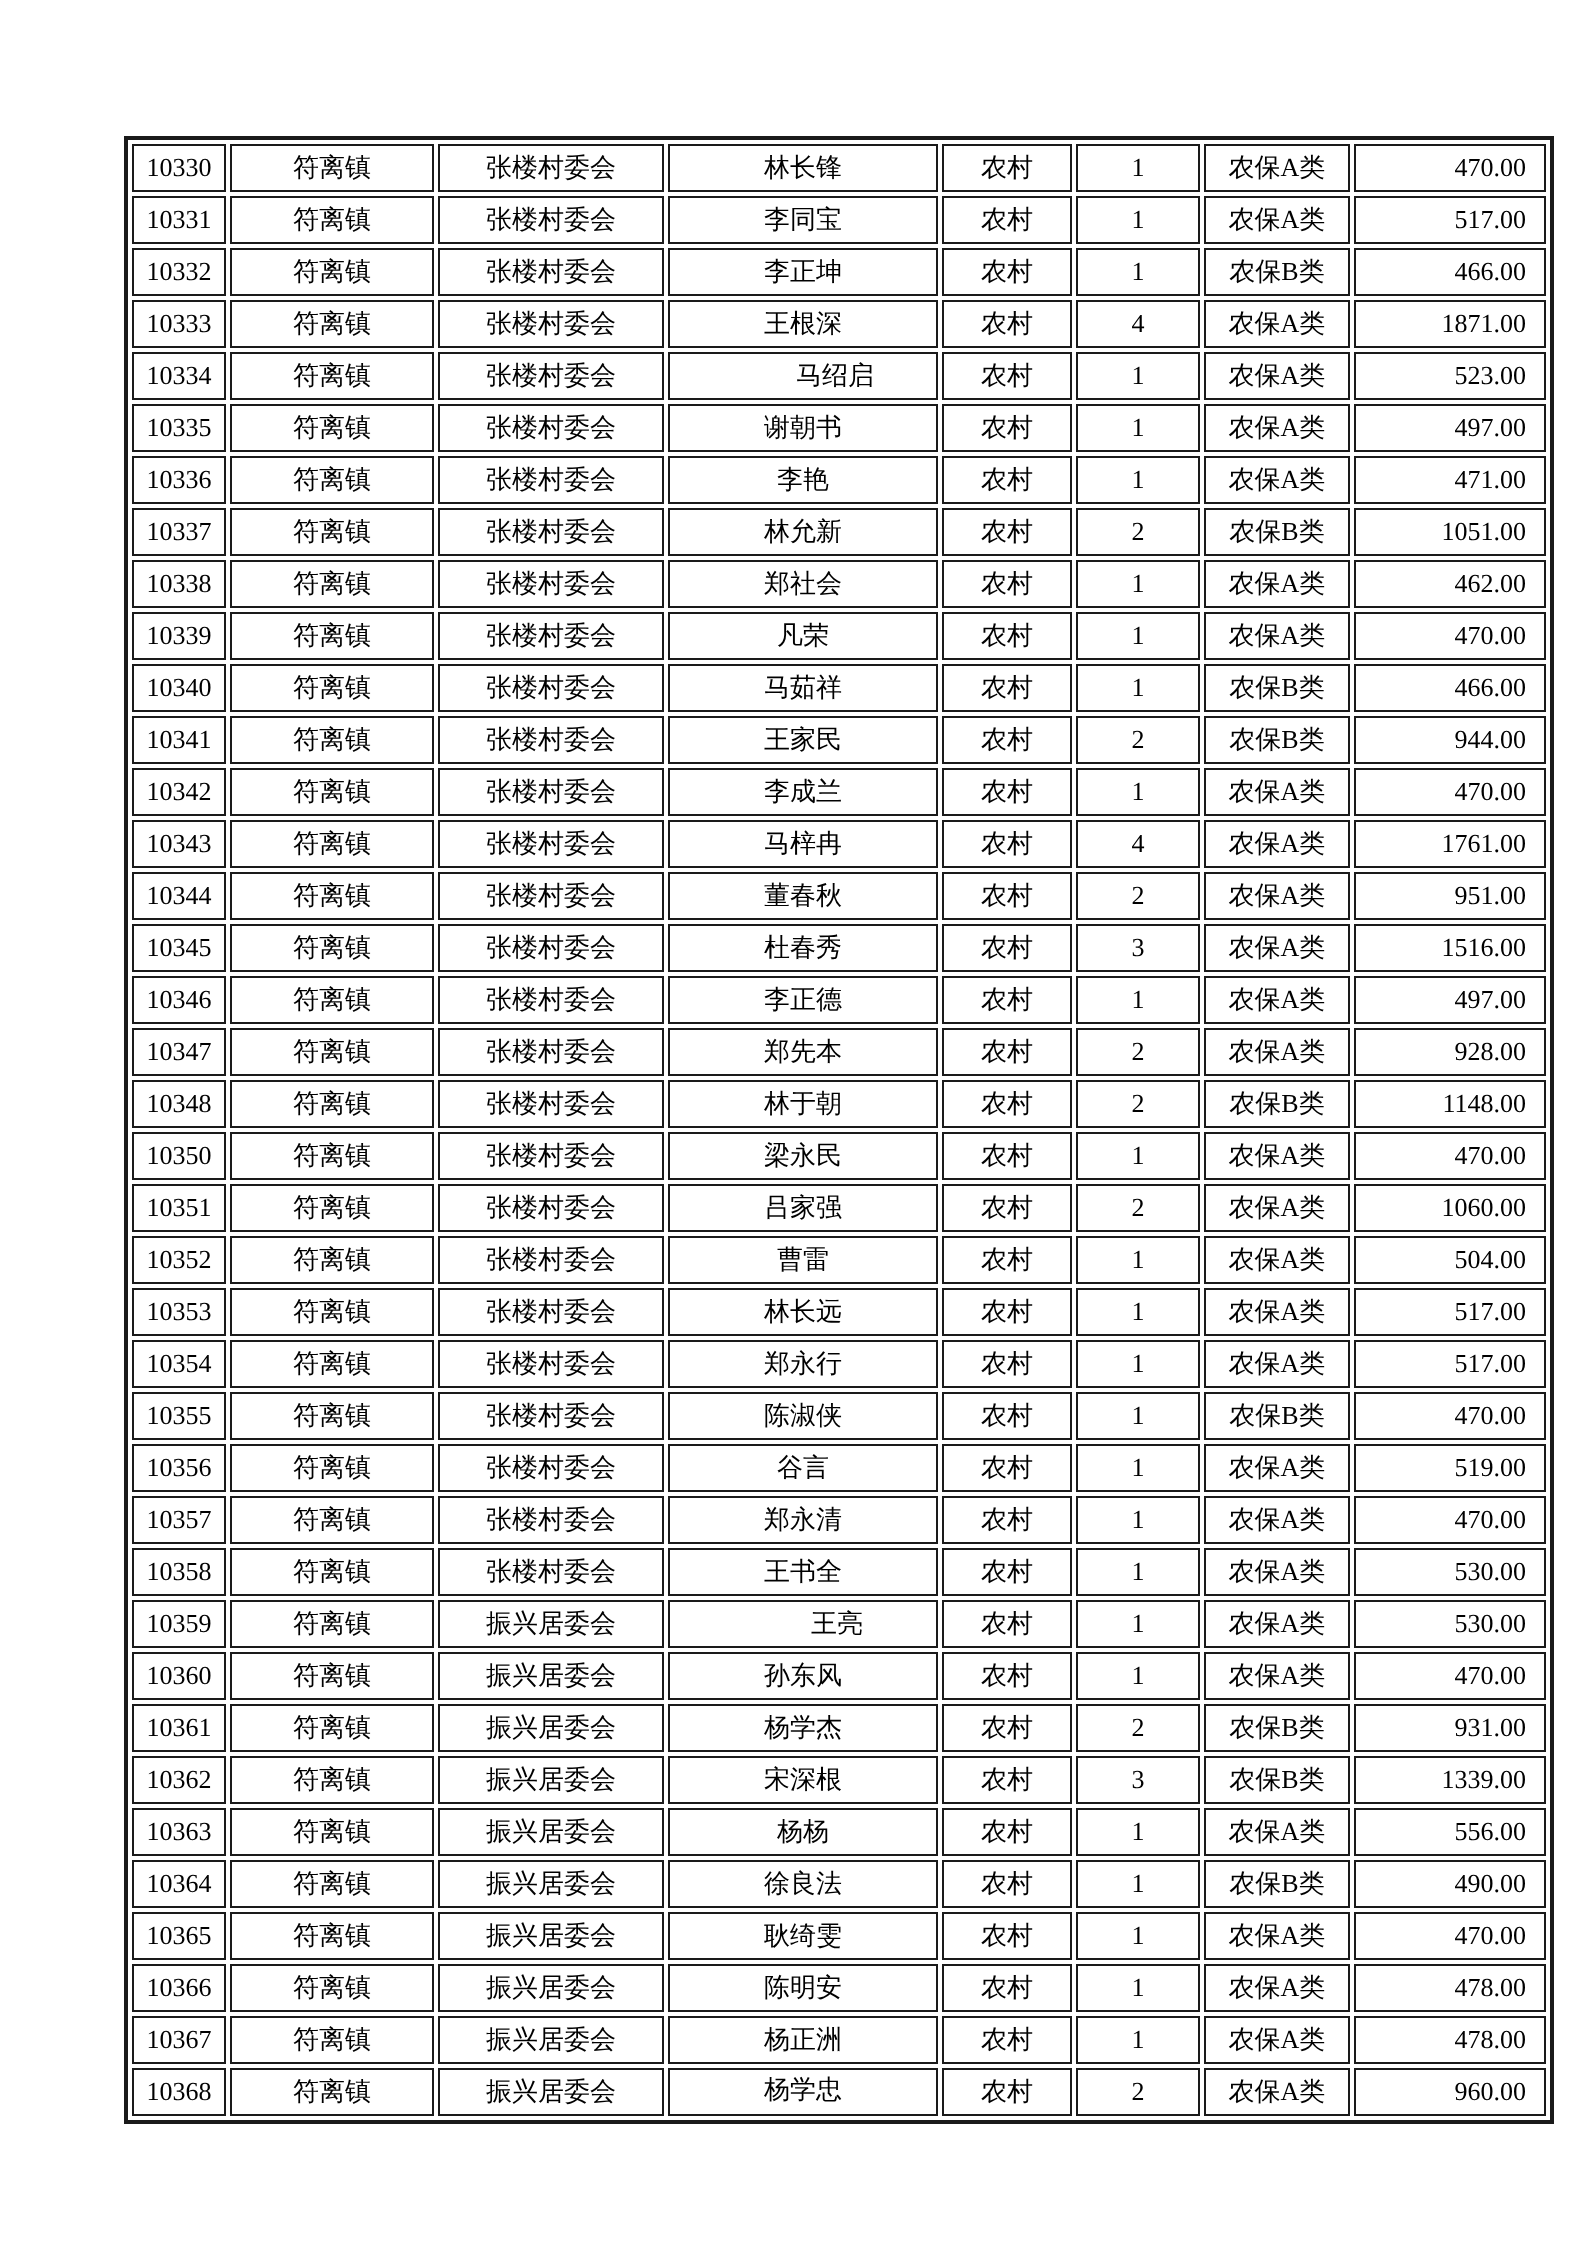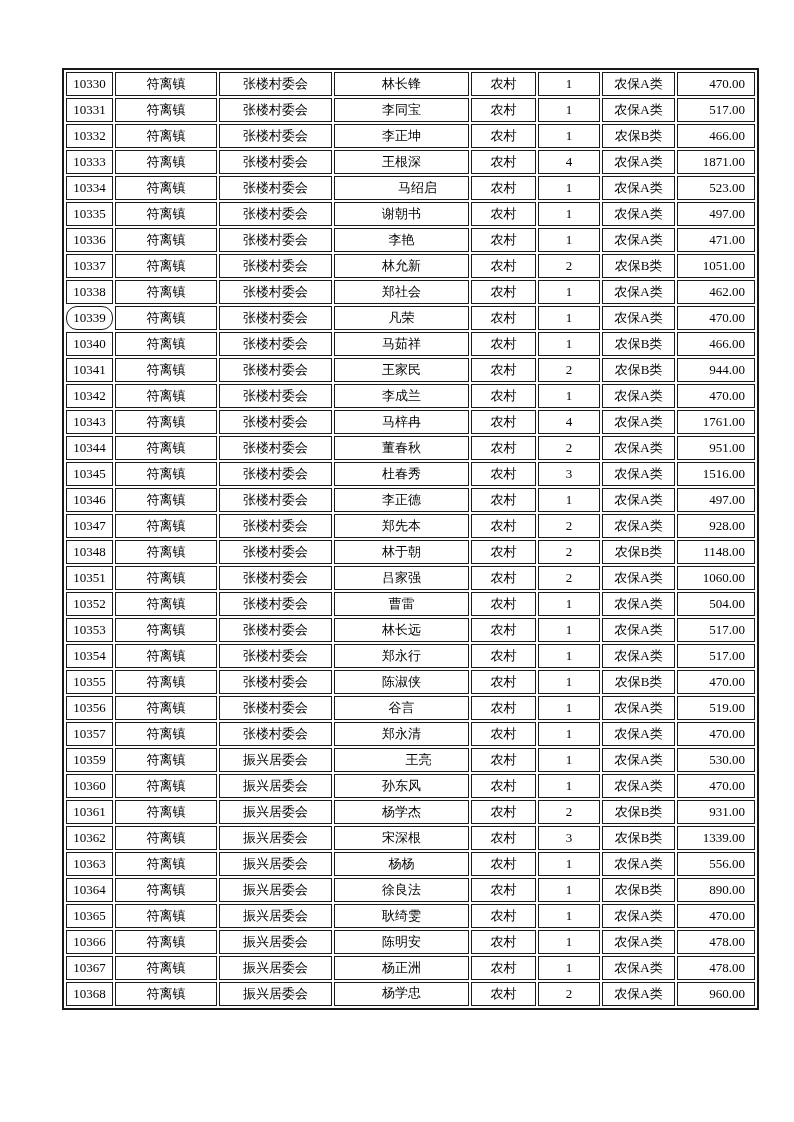--- a/index.html
+++ b/index.html
@@ -145,21 +145,21 @@
           <td class="center" style="width: 45px;">10338</td>
           <td class="center" style="width: 100px;">符离镇</td>
           <td class="center" style="width: 111px;">张楼村委会</td>
           <td class="center" style="width: 99px;">郑社会</td>
           <td class="center" style="width: 63px;">农村</td>
           <td class="center" style="width: 60px;">1</td>
           <td class="center" style="width: 71px;">农保A类</td>
           <td class="right" style="width: 67px;">462.00</td>
         </tr>
         <tr>
-          <td class="center" style="width: 45px; border-radius: 11px;">10339</td>
+          <td class="center" style="width: 45px;">10339</td>
           <td class="center" style="width: 100px;">符离镇</td>
           <td class="center" style="width: 111px;">张楼村委会</td>
           <td class="center" style="width: 99px;">凡荣</td>
           <td class="center" style="width: 63px;">农村</td>
           <td class="center" style="width: 60px;">1</td>
           <td class="center" style="width: 71px;">农保A类</td>
           <td class="right" style="width: 67px;">470.00</td>
         </tr>
         <tr>
           <td class="center" style="width: 45px;">10340</td>
@@ -172,21 +172,21 @@
           <td class="right" style="width: 67px;">466.00</td>
         </tr>
         <tr>
           <td class="center" style="width: 45px;">10341</td>
           <td class="center" style="width: 100px;">符离镇</td>
           <td class="center" style="width: 111px;">张楼村委会</td>
           <td class="center" style="width: 99px;">王家民</td>
           <td class="center" style="width: 63px;">农村</td>
           <td class="center" style="width: 60px;">2</td>
           <td class="center" style="width: 71px;">农保B类</td>
-          <td class="right" style="width: 67px;">944.00</td>
+          <td class="right" style="width: 67px; padding-left: 18px;">944.00</td>
         </tr>
         <tr>
           <td class="center" style="width: 45px;">10342</td>
           <td class="center" style="width: 100px;">符离镇</td>
           <td class="center" style="width: 111px;">张楼村委会</td>
           <td class="center" style="width: 99px;">李成兰</td>
           <td class="center" style="width: 63px;">农村</td>
           <td class="center" style="width: 60px;">1</td>
           <td class="center" style="width: 71px;">农保A类</td>
           <td class="right" style="width: 67px;">470.00</td>
@@ -245,20 +245,30 @@
           <td class="center" style="width: 45px;">10348</td>
           <td class="center" style="width: 100px;">符离镇</td>
           <td class="center" style="width: 111px;">张楼村委会</td>
           <td class="center" style="width: 99px;">林于朝</td>
           <td class="center" style="width: 63px;">农村</td>
           <td class="center" style="width: 60px;">2</td>
           <td class="center" style="width: 71px;">农保B类</td>
           <td class="right" style="width: 67px;">1148.00</td>
         </tr>
         <tr>
+          <td class="center" style="width: 45px;">10350</td>
+          <td class="center" style="width: 100px;">符离镇</td>
+          <td class="center" style="width: 111px;">张楼村委会</td>
+          <td class="center" style="width: 99px;">梁永民</td>
+          <td class="center" style="width: 63px;">农村</td>
+          <td class="center" style="width: 60px;">1</td>
+          <td class="center" style="width: 71px;">农保A类</td>
+          <td class="right" style="width: 67px;">470.00</td>
+        </tr>
+        <tr>
           <td class="center" style="width: 45px;">10351</td>
           <td class="center" style="width: 100px;">符离镇</td>
           <td class="center" style="width: 111px;">张楼村委会</td>
           <td class="center" style="width: 99px;">吕家强</td>
           <td class="center" style="width: 63px;">农村</td>
           <td class="center" style="width: 60px;">2</td>
           <td class="center" style="width: 71px;">农保A类</td>
           <td class="right" style="width: 67px;">1060.00</td>
         </tr>
         <tr>
@@ -315,20 +325,30 @@
           <td class="center" style="width: 45px;">10357</td>
           <td class="center" style="width: 100px;">符离镇</td>
           <td class="center" style="width: 111px;">张楼村委会</td>
           <td class="center" style="width: 99px;">郑永清</td>
           <td class="center" style="width: 63px;">农村</td>
           <td class="center" style="width: 60px;">1</td>
           <td class="center" style="width: 71px;">农保A类</td>
           <td class="right" style="width: 67px;">470.00</td>
         </tr>
         <tr>
+          <td class="center" style="width: 45px;">10358</td>
+          <td class="center" style="width: 100px;">符离镇</td>
+          <td class="center" style="width: 111px;">张楼村委会</td>
+          <td class="center" style="width: 99px;">王书全</td>
+          <td class="center" style="width: 63px;">农村</td>
+          <td class="center" style="width: 60px;">1</td>
+          <td class="center" style="width: 71px;">农保A类</td>
+          <td class="right" style="width: 67px;">530.00</td>
+        </tr>
+        <tr>
           <td class="center" style="width: 45px;">10359</td>
           <td class="center" style="width: 100px;">符离镇</td>
           <td class="center" style="width: 111px;">振兴居委会</td>
           <td class="center" style="width: 99px; padding-left: 34px;">王亮</td>
           <td class="center" style="width: 63px;">农村</td>
           <td class="center" style="width: 60px;">1</td>
           <td class="center" style="width: 71px;">农保A类</td>
           <td class="right" style="width: 67px;">530.00</td>
         </tr>
         <tr>
@@ -372,21 +392,21 @@
           <td class="right" style="width: 67px;">556.00</td>
         </tr>
         <tr>
           <td class="center" style="width: 45px;">10364</td>
           <td class="center" style="width: 100px;">符离镇</td>
           <td class="center" style="width: 111px;">振兴居委会</td>
           <td class="center" style="width: 99px;">徐良法</td>
           <td class="center" style="width: 63px;">农村</td>
           <td class="center" style="width: 60px;">1</td>
           <td class="center" style="width: 71px;">农保B类</td>
-          <td class="right" style="width: 67px;">890.00</td>
+          <td class="right" style="width: 67px;">490.00</td>
         </tr>
         <tr>
           <td class="center" style="width: 45px;">10365</td>
           <td class="center" style="width: 100px;">符离镇</td>
           <td class="center" style="width: 111px;">振兴居委会</td>
           <td class="center" style="width: 99px;">耿绮雯</td>
           <td class="center" style="width: 63px;">农村</td>
           <td class="center" style="width: 60px;">1</td>
           <td class="center" style="width: 71px;">农保A类</td>
           <td class="right" style="width: 67px;">470.00</td>

